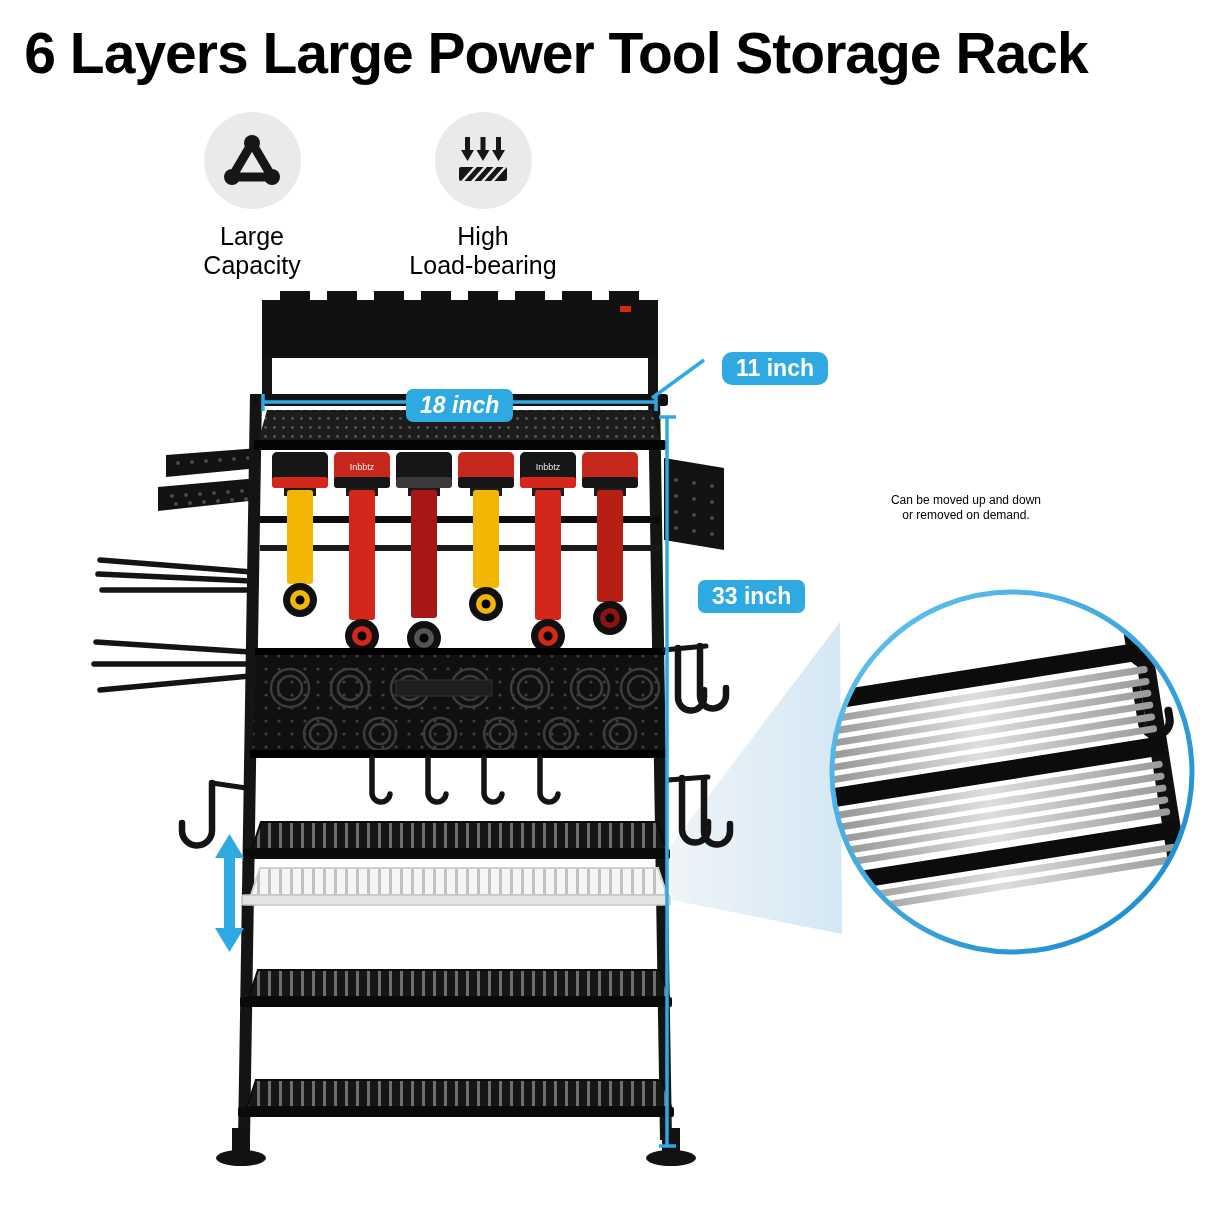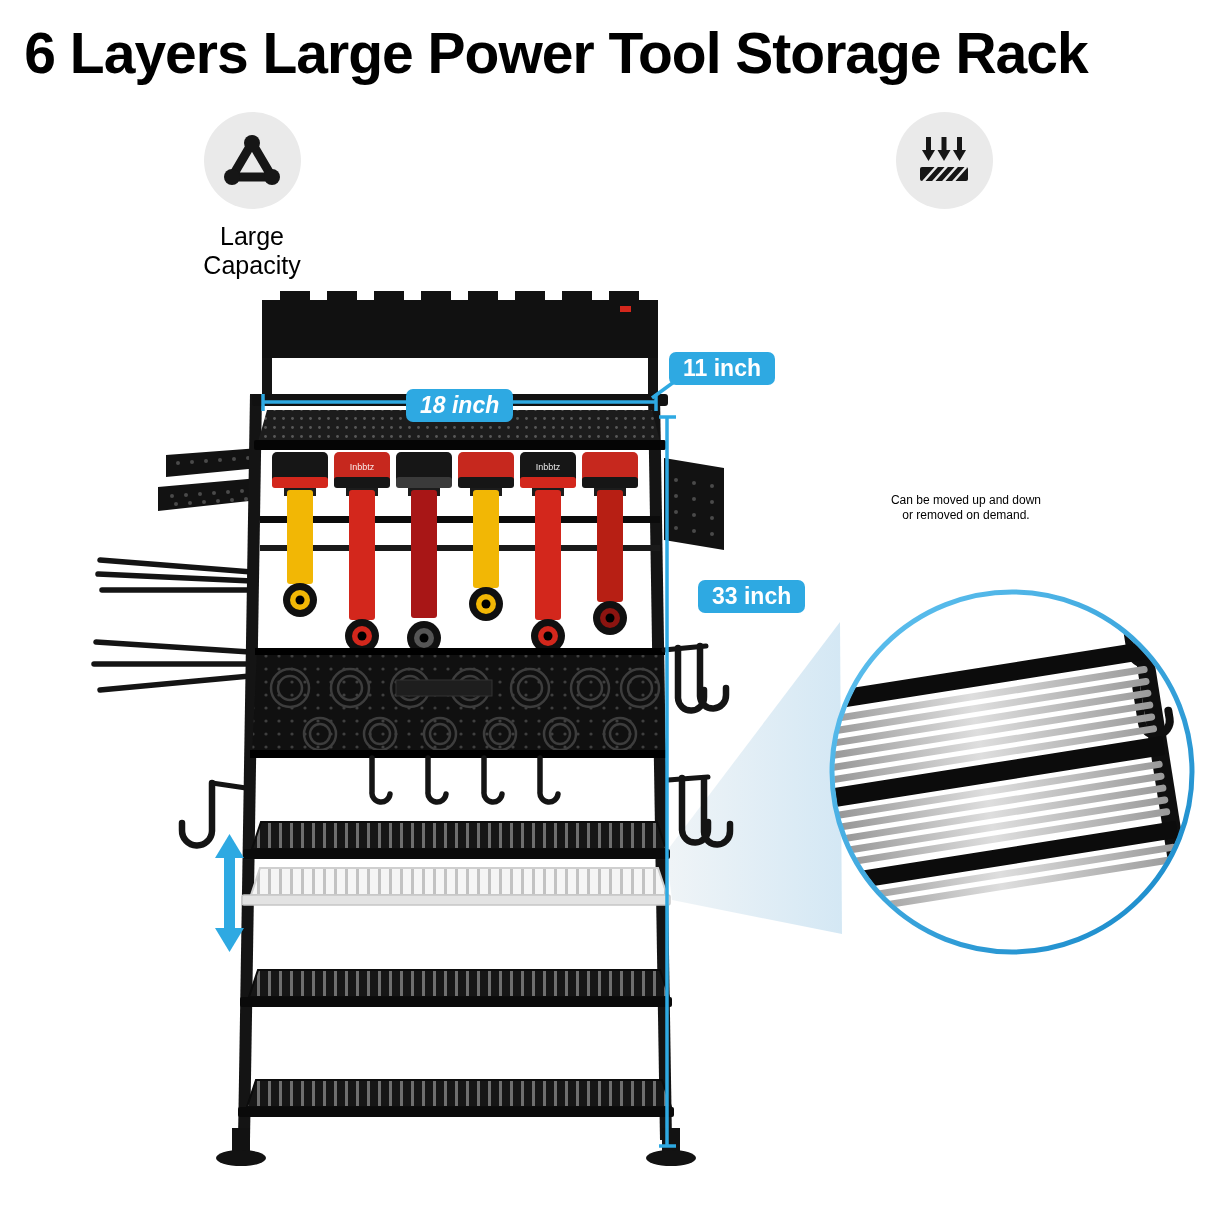--- a/index.html
+++ b/index.html
@@ -13,38 +13,38 @@
     width:1214px;height:1214px;position:relative;overflow:hidden;
     background:#ffffff;color:#000;
     font-family:"Liberation Sans", sans-serif;
   }
   .title{
     position:absolute;top:20px;left:0;width:1112px;margin:0;
     text-align:center;font-size:57px;font-weight:bold;letter-spacing:-1px;
   }
   .features{
     position:absolute;top:112px;left:0;width:1196px;
-    display:flex;justify-content:space-between;padding:0 146px;gap:19px;
+    display:flex;padding:0 146px;gap:19px;
   }
   .feature{width:212px;display:flex;flex-direction:column;align-items:center;}
   .fcircle{
     width:97px;height:97px;border-radius:50%;background:var(--icon-circle);
     display:flex;align-items:center;justify-content:center;
   }
   .flabel{margin-top:13px;font-size:25px;line-height:1.16;text-align:center;}
   .flabel span{display:block;}
   .scene{position:absolute;top:0;left:0;width:1214px;height:1214px;}
   .scene svg{position:absolute;top:0;left:0;}
   .pill{
     position:absolute;z-index:3;background:var(--accent);color:#fff;
     font-size:23px;font-weight:bold;padding:3px 14px;border-radius:7px;
     white-space:nowrap;
   }
   .pill-width{left:406px;top:389px;font-style:italic;}
-  .pill-depth{left:669px;top:352px;}
+  .pill-depth{left:722px;top:352px;border-radius:10px;}
   .pill-height{left:698px;top:580px;}
   .callout{position:absolute;z-index:3;left:826px;top:493px;width:280px;text-align:center;}
   .callout h2{margin:0 0 7px;font-size:29px;font-weight:bold;}
   .callout p{margin:0;font-size:12px;line-height:1.28;}
   .accent-fill{fill:var(--accent);}
   .accent-stroke{stroke:var(--accent);}
 </style>
 </head>
 <body>
 
@@ -75,20 +75,24 @@
             <polygon points="23.5,17 36.5,17 30,28"></polygon>
           <rect x="43" y="4" width="5" height="15"></rect>
             <polygon points="39,17 52,17 45.5,28"></polygon>
         </g>
         <clipPath id="blockClip">
             <rect x="6" y="34" width="48" height="14" rx="2"></rect>
           </clipPath>
         <rect x="6" y="34" width="48" height="14" rx="2" fill="#161616"></rect>
         <path d="M8 50 L24 32 M18 50 L34 32 M28 50 L44 32 M38 50 L54 32" stroke="#eaeaea" stroke-width="2.5" clip-path="url(#blockClip)"></path>
       </svg>
+    </div>
+    <div class="flabel">
+      <span>High</span>
+      <span>Load-bearing</span>
     </div>
   </div>
 </div>
 
 <div class="scene">
 <svg width="1214" height="1214" viewBox="0 0 1214 1214">
   <defs>
     <pattern id="mesh" width="9" height="9" patternUnits="userSpaceOnUse">
       <rect width="9" height="9" fill="#1c1c1c"></rect>
           <circle cx="4.5" cy="4.5" r="1.4" fill="#585858"></circle>

